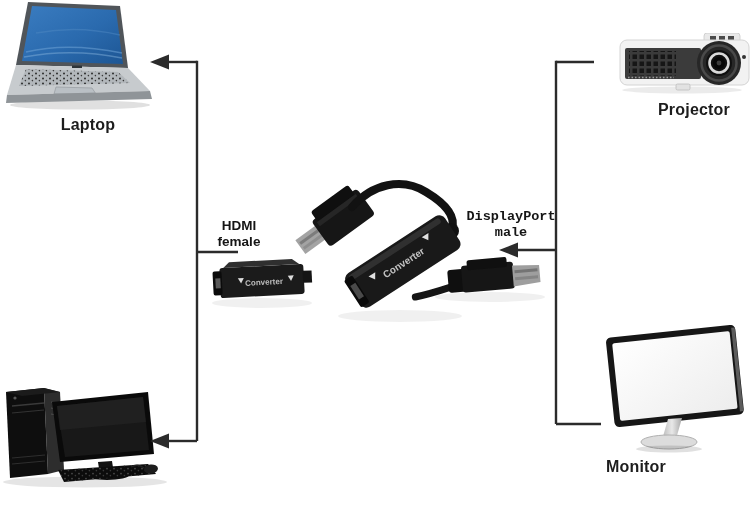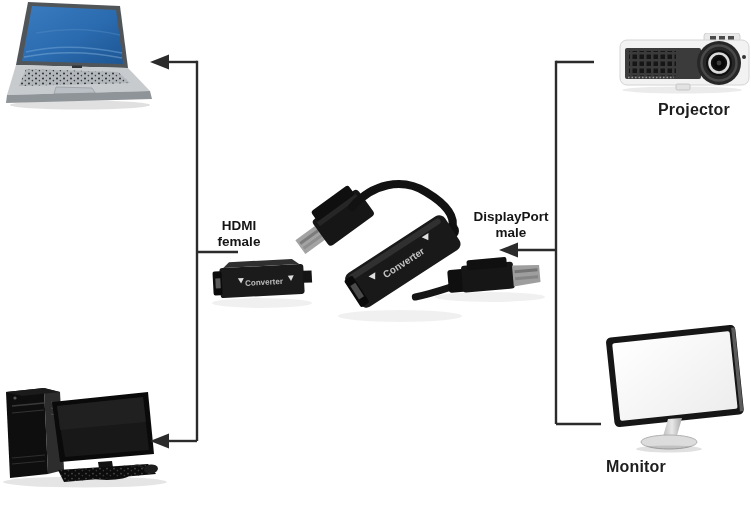--- a/index.html
+++ b/index.html
@@ -41,20 +41,21 @@
     <path d="M20 50 Q62 40 116 51" stroke="#6ea3d6" stroke-width="1.6" fill="none" opacity="0.55"></path>
     <path d="M18 55 Q66 46 116 56" stroke="#8ab6de" stroke-width="1.3" fill="none" opacity="0.45"></path>
     <path d="M30 31 Q72 23 114 33" stroke="#4d87c2" stroke-width="1.4" fill="none" opacity="0.5"></path>
     <polygon points="10,63 122,66 144,89 1,93" fill="#c7cbce"></polygon>
     <polygon points="20,67 112,70 124,81 13,84" fill="#b2b7bb"></polygon>
     <polygon points="20,67 112,70 124,81 13,84" fill="url(#kbDots)"></polygon>
     <polygon points="50,85 86,86 90,92 48,92" fill="#bac0c5" stroke="#9aa0a5" stroke-width="0.8"></polygon>
     <polygon points="1,93 144,89 146,97 0,101" fill="#8f9498"></polygon>
     <rect x="66" y="63.5" width="10" height="2.5" fill="#2e3438"></rect>
   </svg>
+  <div class="dev-label" style="left:8px;top:116px;width:160px;">Laptop</div>
 
   <svg class="abs" style="left:618px;top:33px;" width="133" height="64" viewBox="0 0 133 64">
     <defs>
       <pattern id="vent" width="7" height="7" patternUnits="userSpaceOnUse">
         <rect x="0.5" y="0.5" width="4.5" height="4.5" fill="#161616"></rect>
       </pattern>
     </defs>
     <ellipse cx="64" cy="57" rx="60" ry="3.5" fill="#000" opacity="0.08"></ellipse>
     <rect x="86" y="0" width="36" height="11" rx="3" fill="#e9e9e9" stroke="#c9c9c9" stroke-width="0.8"></rect>
     <rect x="92" y="3" width="6" height="4" fill="#4a4a4a"></rect>
@@ -128,21 +129,21 @@
     <polygon points="66,94 80,93 74,114 60,115" fill="url(#neckGrad)"></polygon>
     <ellipse cx="67" cy="117" rx="28" ry="7" fill="#dcdcdc" stroke="#b0b0b0" stroke-width="1"></ellipse>
     <ellipse cx="67" cy="124" rx="33" ry="3.5" fill="#000" opacity="0.12"></ellipse>
   </svg>
   <div class="dev-label" style="left:566px;top:458px;width:140px;">Monitor</div>
 
   <div class="port-label" style="left:196px;top:218px;width:86px;">
     <span>HDMI</span><br>
     <span>female</span>
   </div>
-  <div class="port-label" style="left:456px;top:209px;width:110px;">
+  <div class="port-label" style="left:456px;top:209px;width:110px;font-family:Liberation Mono, monospace;">
     <span>DisplayPort</span><br>
     <span>male</span>
   </div>
 
   <svg class="abs" style="left:0;top:0;" width="751" height="506" viewBox="0 0 751 506">
 
     <g stroke="#2b2b2b" stroke-width="2.4" fill="none">
       <path d="M197 62 H166"></path>
       <path d="M197 60.8 V441"></path>
       <path d="M197 441 H166"></path>

